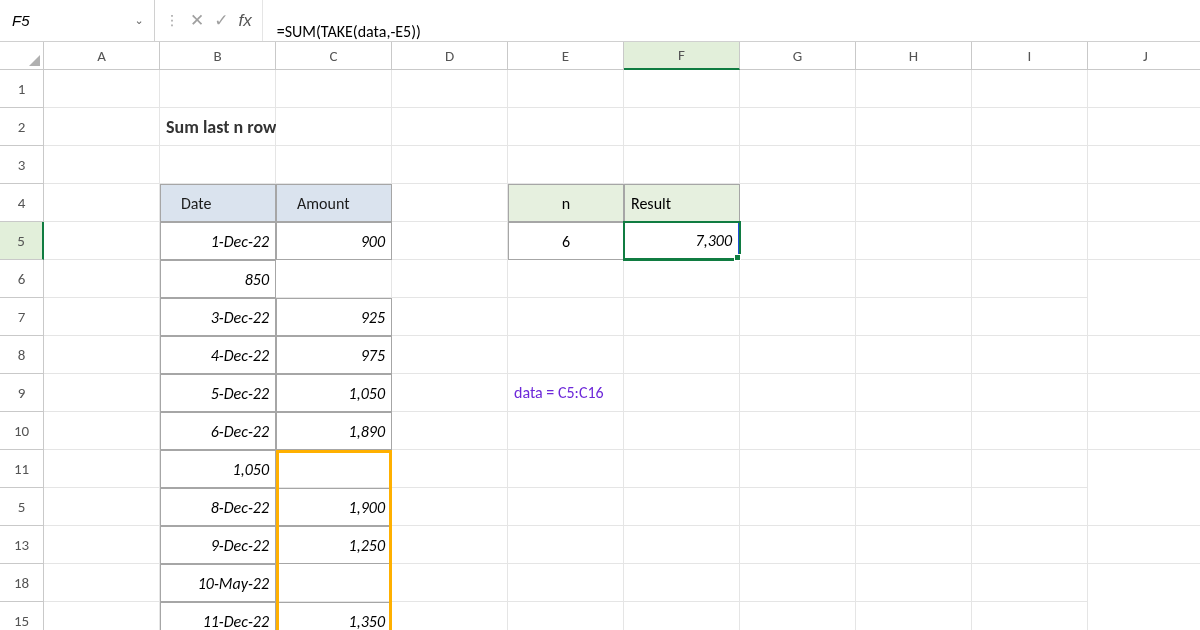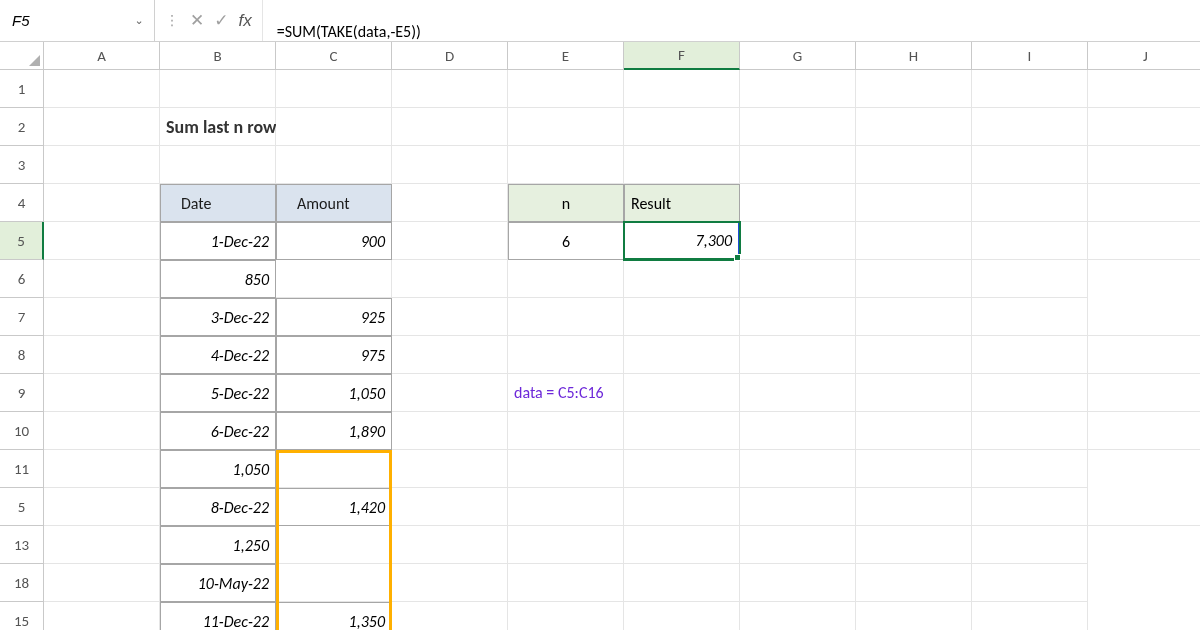--- a/index.html
+++ b/index.html
@@ -414,31 +414,32 @@
           <div class="cell"></div>
           <div class="cell"></div>
           <div class="cell"></div>
           <div class="cell"></div>
           <div class="cell"></div>
           <div class="cell"></div>
         </div>
         <div class="row">
           <div class="cell"></div>
           <div class="cell right tbl-data">8-Dec-22</div>
-          <div class="cell right tbl-data">1,420</div>
-          <div class="cell"></div>
-          <div class="cell"></div>
-          <div class="cell"></div>
-          <div class="cell"></div>
-          <div class="cell"></div>
-          <div class="cell"></div>
-          <div class="cell"></div>
-        </div>
-        <div class="row">
-          <div class="cell"></div>
+          <div class="cell right tbl-data">1,900</div>
+          <div class="cell"></div>
+          <div class="cell"></div>
+          <div class="cell"></div>
+          <div class="cell"></div>
+          <div class="cell"></div>
+          <div class="cell"></div>
+          <div class="cell"></div>
+        </div>
+        <div class="row">
+          <div class="cell"></div>
+          <div class="cell right tbl-data">9-Dec-22</div>
           <div class="cell right tbl-data">1,250</div>
           <div class="cell"></div>
           <div class="cell"></div>
           <div class="cell"></div>
           <div class="cell"></div>
           <div class="cell"></div>
           <div class="cell"></div>
           <div class="cell"></div>
         </div>
         <div class="row">

